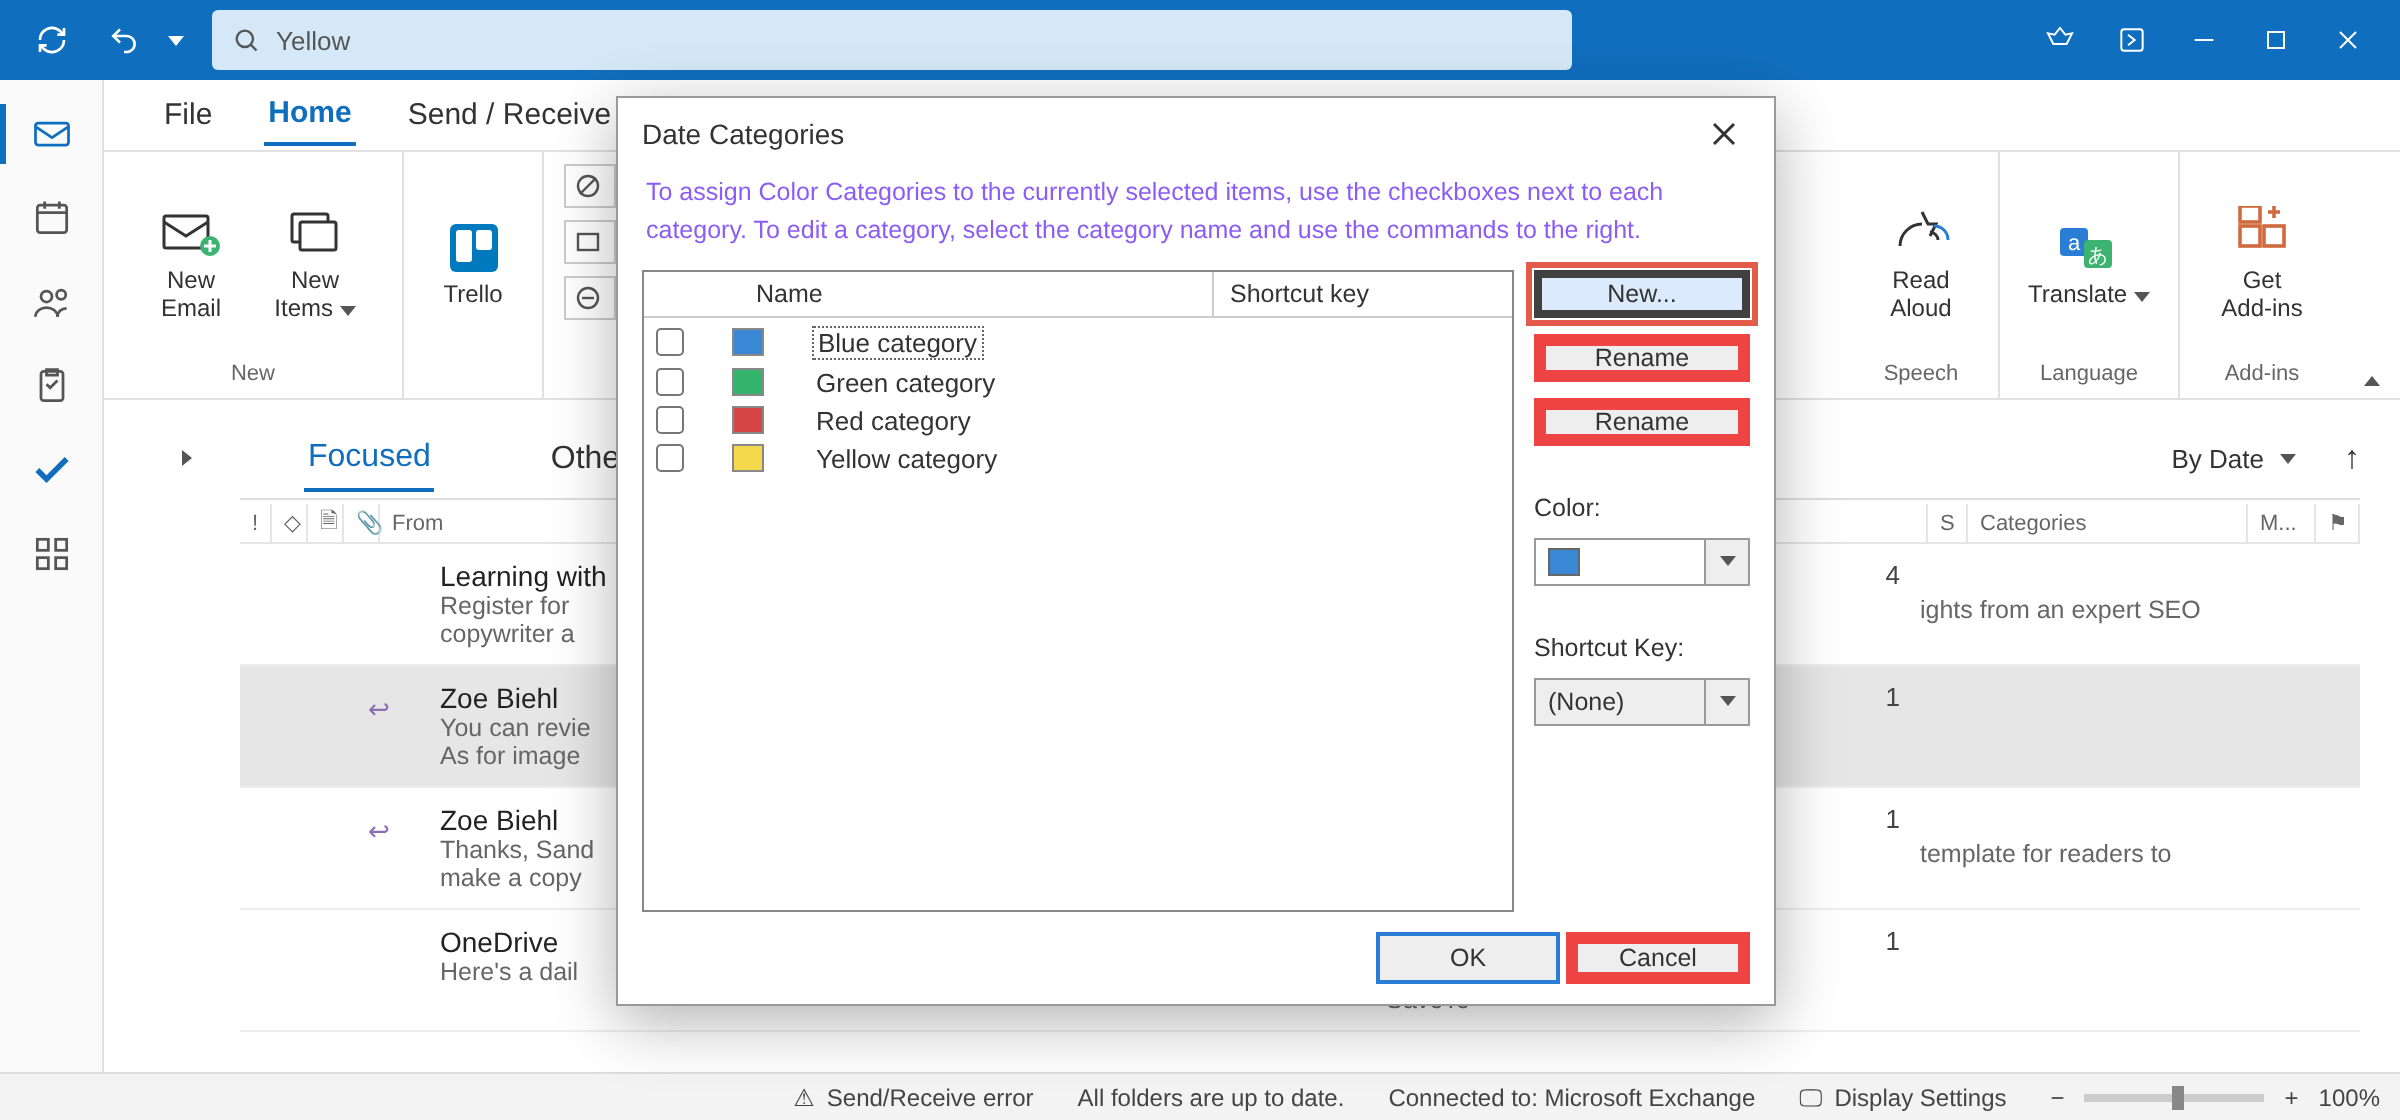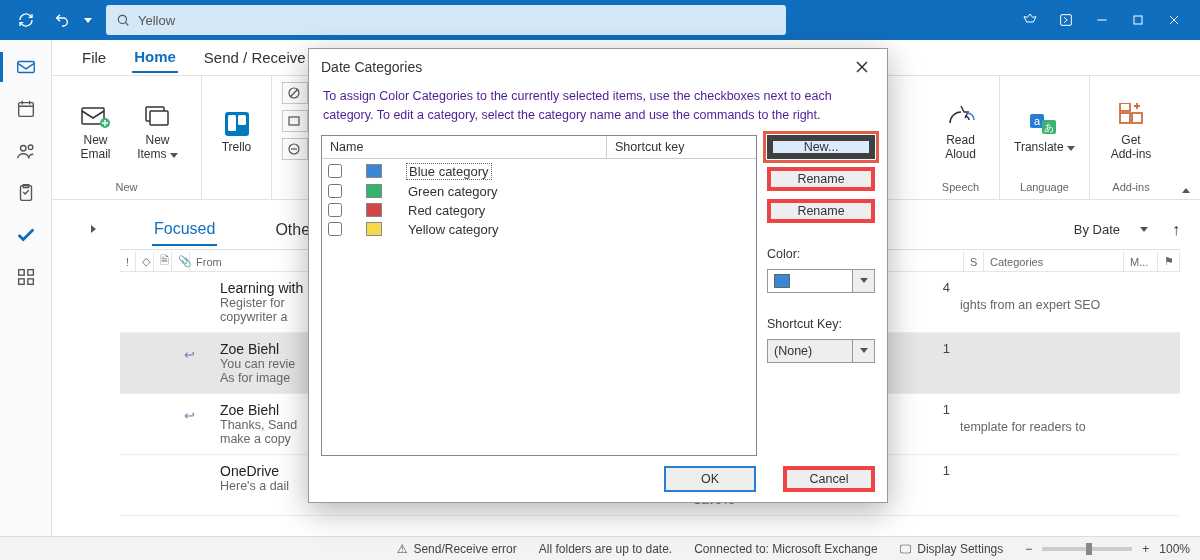--- a/index.html
+++ b/index.html
@@ -38,21 +38,21 @@
 .small-col { display: flex; flex-direction: column; gap: 6px; }
 .small-btn { width: 26px; height: 22px; border: 1px solid #ccc; display: flex; align-items: center; justify-content: center; font-size: 10px; }
 .ribbon .spacer-group { flex: 1; border-right: none; }
 .ribbon-collapse { width: 28px; display: flex; align-items: flex-end; justify-content: center; padding-bottom: 6px; }
 
 
 .content-head { position: absolute; left: 120px; top: 210px; right: 20px; height: 40px; display: flex; align-items: center; border-bottom: 1px solid #ddd; gap: 24px; }
 .content-head .tab { font-size: 16px; padding: 6px 2px; cursor: pointer; margin-left: 32px; }
 .content-head .tab.active { color: #106ebe; border-bottom: 2px solid #106ebe; }
 .content-head .spacer { flex: 1; }
-.content-head .sortby { display: flex; align-items: center; gap: 20px; font-size: 13px; cursor: pointer; }
+.content-head .sortby { display: flex; align-items: center; gap: 8px; font-size: 13px; cursor: pointer; }
 
 
 .colhead { position: absolute; left: 120px; top: 252px; right: 20px; height: 20px; display: flex; align-items: center; border-bottom: 1px solid #e5e5e5; font-size: 11px; color: #666; }
 .colhead .seg { border-right: 1px solid #e5e5e5; padding: 0 6px; height: 100%; display: flex; align-items: center; }
 
 
 .msglist { position: absolute; left: 120px; top: 272px; right: 20px; bottom: 24px; overflow: hidden; }
 .msg { padding: 8px 12px 8px 100px; border-bottom: 1px solid #eee; position: relative; }
 .msg.selected { background: #e6e6e6; }
 .msg .from { font-size: 14px; color: #222; }
@@ -65,45 +65,45 @@
 
 
 .statusbar { position: absolute; left: 0; right: 0; bottom: 0; height: 24px; background: #f3f3f3; border-top: 1px solid #ddd; display: flex; align-items: center; font-size: 12px; color: #444; padding: 0 10px; gap: 22px; }
 .statusbar .spacer { flex: 1; }
 .statusbar .seg { display: flex; align-items: center; gap: 6px; }
 
 
 .dialog { position: absolute; left: 308px; top: 48px; width: 580px; height: 455px; background: #fff; border: 1px solid #999; box-shadow: 0 8px 30px rgba(0,0,0,0.3); display: flex; flex-direction: column; z-index: 50; }
 .dialog .dlg-title { height: 36px; display: flex; align-items: center; padding: 0 12px; font-size: 14px; }
 .dialog .dlg-close { margin-left: auto; width: 26px; height: 26px; display: flex; align-items: center; justify-content: center; cursor: pointer; }
-.dialog .dlg-intro { padding: 2px 14px 10px; font-size: 12.5px; line-height: 1.5; color: #4c1d95; }
+.dialog .dlg-intro { padding: 2px 14px 10px; font-size: 12.5px; line-height: 1.5; color: #8b5cf6; }
 .dialog .dlg-body { flex: 1; display: flex; padding: 0 12px; gap: 10px; }
 .catlist { flex: 1; border: 1px solid #888; position: relative; }
 .catlist-header { display: flex; border-bottom: 1px solid #ccc; font-size: 12.5px; }
-.catlist-header .ch { padding: 4px 8px; }
+.catlist-header .ch { padding: 4px 8px; margin-left: 48px; }
 .catlist-header .ch.name { flex: 1; }
 .catlist-header .ch.sk { width: 150px; border-left: 1px solid #ccc; }
 .cat-rows { padding: 2px 4px; }
 .cat-row { display: flex; align-items: center; gap: 24px; padding: 2px 2px; font-size: 13px; }
 .cat-row input[type=checkbox] { width: 14px; height: 14px; }
 .cat-swatch { width: 16px; height: 14px; border: 1px solid #888; }
 .cat-row .catname { padding: 0 2px; }
 .cat-row.sel .catname { border: 1px dotted #666; }
 
 .dlg-side { width: 108px; display: flex; flex-direction: column; gap: 8px; }
-.dlg-btn { height: 24px; border: 4px solid #ef4444; background: #eee; font-size: 12.5px; cursor: pointer; display: flex; align-items: center; justify-content: center; }
-.dlg-btn.highlight { background: #dceafe; border: 6px solid #404040; outline: 3px solid #e35b4a; outline-offset: 1px; }
+.dlg-btn { height: 24px; border: 6px solid #ef4444; background: #eee; font-size: 12.5px; cursor: pointer; display: flex; align-items: center; justify-content: center; }
+.dlg-btn.highlight { background: #dceafe; border: 4px solid #404040; outline: 3px solid #e35b4a; outline-offset: 1px; }
 .dlg-label { font-size: 12.5px; margin-top: 16px; }
 .color-sel { height: 24px; border: 1px solid #999; display: flex; align-items: center; background: #fff; }
 .color-sel .cs-sw { width: 16px; height: 14px; border: 1px solid #666; margin-left: 6px; }
 .color-sel .cs-dd { margin-left: auto; width: 22px; border-left: 1px solid #999; height: 100%; display: flex; align-items: center; justify-content: center; background: #eee; }
 .sk-sel { height: 24px; border: 1px solid #999; background: #eee; display: flex; align-items: center; padding-left: 6px; font-size: 12.5px; }
 .sk-sel .cs-dd { margin-left: auto; width: 22px; border-left: 1px solid #999; height: 100%; display: flex; align-items: center; justify-content: center; }
 
-.dlg-footer { height: 46px; display: flex; align-items: center; justify-content: flex-end; gap: 27px; padding: 0 12px; }
+.dlg-footer { height: 46px; display: flex; align-items: center; justify-content: flex-end; gap: 3px; padding: 0 12px; }
 .dlg-footer .dlg-btn { width: 92px; height: 26px; }
 .dlg-footer .dlg-btn.primary { border: 2px solid #2a7dd4; }
 
 .chev { display: inline-block; width: 0; height: 0; border-left: 4px solid transparent; border-right: 4px solid transparent; border-top: 5px solid currentColor; }
 .chev-r { display: inline-block; width: 0; height: 0; border-top: 4px solid transparent; border-bottom: 4px solid transparent; border-left: 5px solid currentColor; }
 .chev-u { display: inline-block; width: 0; height: 0; border-left: 4px solid transparent; border-right: 4px solid transparent; border-bottom: 5px solid currentColor; }
 </style>
 </head>
 <body>
 

